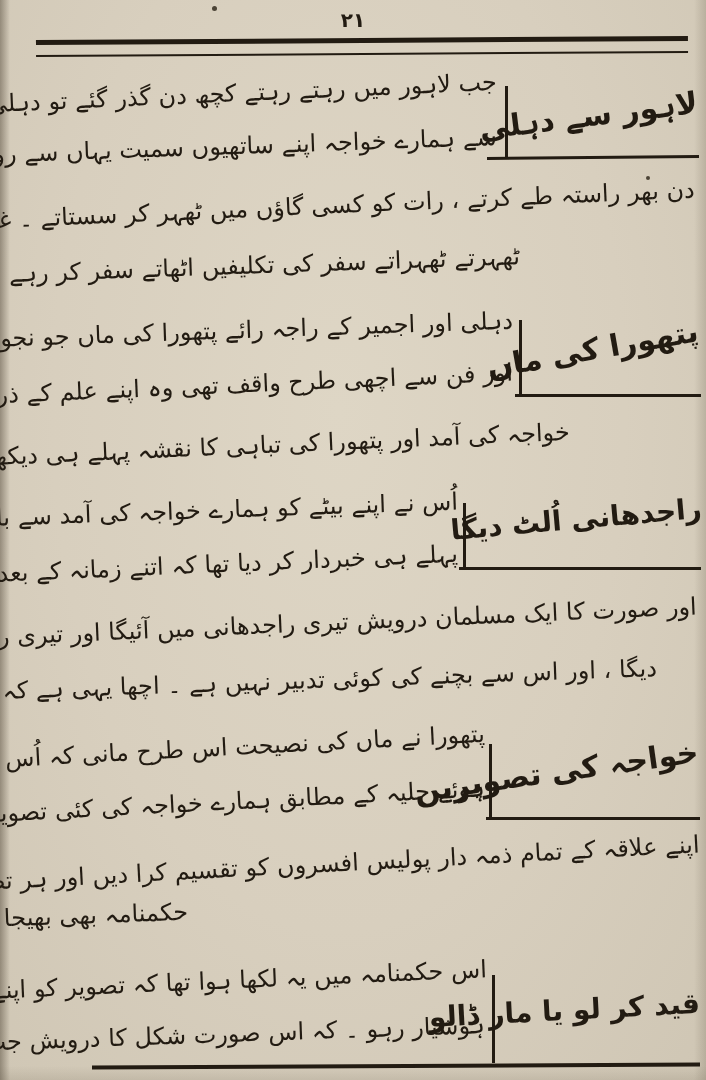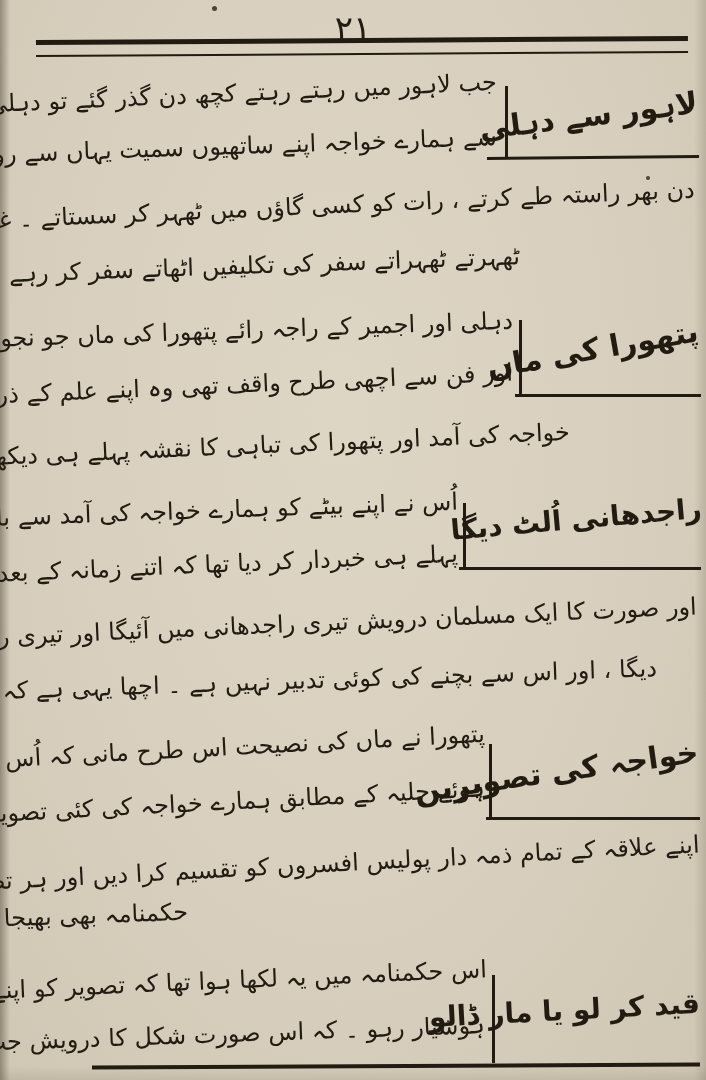--- a/index.html
+++ b/index.html
@@ -18,21 +18,21 @@
     background:
       linear-gradient(90deg, rgba(85,75,60,0.50) 0px, rgba(85,75,60,0.0) 10px),
       linear-gradient(270deg, rgba(120,110,92,0.28) 0px, rgba(120,110,92,0.0) 12px),
       linear-gradient(0deg, rgba(120,110,92,0.18) 0px, rgba(120,110,92,0.0) 14px),
       radial-gradient(ellipse at 48% 38%, #ded6c5 0%, #d8cfbe 55%, #cfc6b4 100%);
   }
   .abs{position:absolute;}
   .urdu{direction:rtl;unicode-bidi:isolate;text-align:right;color:var(--ink);}
   .page-number{
     top:8px;left:313px;width:80px;text-align:center;
-    font-size:34px;font-weight:normal;letter-spacing:2px;
+    font-size:20px;font-weight:bold;letter-spacing:2px;
   }
   .top-rule{
     top:38px;left:36px;width:652px;height:10px;
     border-top:5px solid var(--ink);
     border-bottom:2px solid var(--ink);
     transform:rotate(-0.35deg);
   }
   .bottom-rule{
     top:1064px;left:92px;width:608px;height:4px;
     background:var(--ink);

